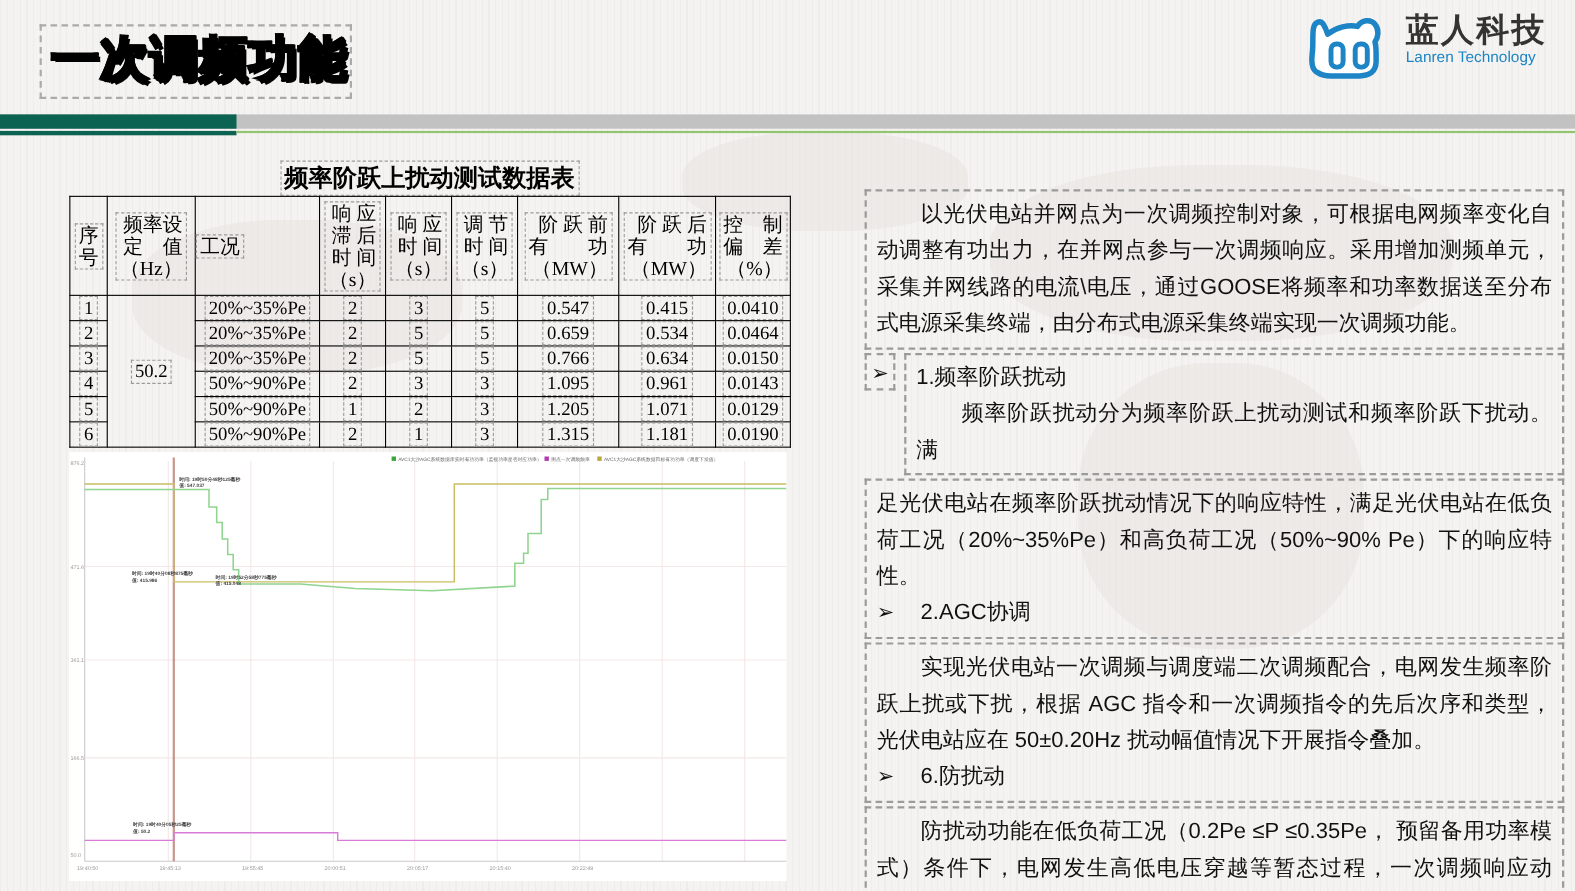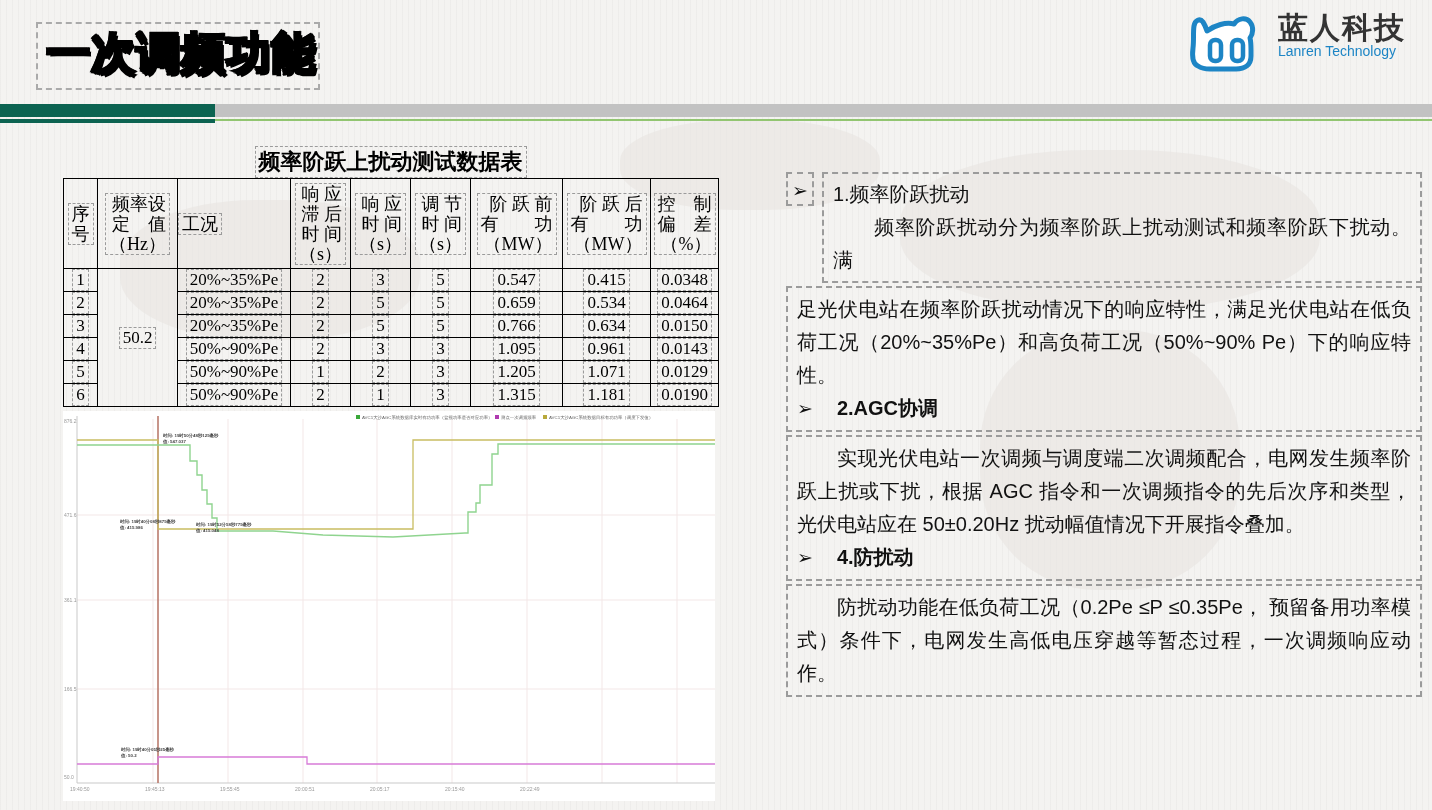--- a/index.html
+++ b/index.html
@@ -63,21 +63,21 @@
 
   
   .right { position:absolute; left:786px; top:172px; width:636px; color:#111;
            font-size:20px; line-height:33px; }
   .tblock { border:2px dashed #9b9b9b; padding:5px 9px; margin-bottom:3px; text-align:justify; }
   .tblock p.indent { text-indent:2em; }
   .brow { display:flex; align-items:flex-start; }
   .bullet { flex:0 0 auto; font-size:19px; margin-right:24px; }
   .bullet-standalone { border:2px dashed #9b9b9b; padding:0 4px; margin-right:8px; height:34px; }
   .s1-box { flex:1 1 auto; border:2px dashed #9b9b9b; padding:4px 9px; white-space:pre-line; text-align:justify; }
-  .section-title { font-weight:bold; }
+  .section-title { font-weight:normal; }
 </style>
 </head>
 <body>
 
 <div id="slide">
 
   <div class="blob" style="left:620px;top:120px;width:260px;height:90px;"></div>
   <div class="blob" style="left:900px;top:150px;width:420px;height:160px;"></div>
   <div class="blob" style="left:980px;top:330px;width:260px;height:260px;"></div>
   <div class="blob" style="left:120px;top:200px;width:300px;height:140px;"></div>
@@ -151,21 +151,21 @@
     </tr>
     <tr>
       <td><span class="ph">1</span></td>
       <td rowspan="6"><span class="ph">50.2</span></td>
       <td><span class="ph">20%~35%Pe</span></td>
       <td><span class="ph">2</span></td>
       <td><span class="ph">3</span></td>
       <td><span class="ph">5</span></td>
       <td><span class="ph">0.547</span></td>
       <td><span class="ph">0.415</span></td>
-      <td><span class="ph">0.0348</span></td>
+      <td><span class="ph">0.0410</span></td>
     </tr>
     <tr>
       <td><span class="ph">2</span></td>
       <td><span class="ph">20%~35%Pe</span></td>
       <td><span class="ph">2</span></td>
       <td><span class="ph">5</span></td>
       <td><span class="ph">5</span></td>
       <td><span class="ph">0.659</span></td>
       <td><span class="ph">0.534</span></td>
       <td><span class="ph">0.0464</span></td>
@@ -279,40 +279,43 @@
         <text x="133" y="115">时间: 19时52分58秒775毫秒</text>
         <text x="133" y="121">值: 415.048</text>
         <text x="58" y="340">时间: 19时40分05秒25毫秒</text>
         <text x="58" y="346">值: 50.2</text>
       </g>
     </svg>
   </div>
 
   <div class="right">
 
+    <div class="tblock">
+      <p class="indent">以光伏电站并网点为一次调频控制对象，可根据电网频率变化自动调整有功出力，在并网点参与一次调频响应。采用增加测频单元，采集并网线路的电流\电压，通过GOOSE将频率和功率数据送至分布式电源采集终端，由分布式电源采集终端实现一次调频功能。</p>
+    </div>
 
     <div class="brow" style="margin-bottom:3px;">
       <span class="bullet bullet-standalone">➢</span>
       <div class="s1-box">1.频率阶跃扰动
 　　频率阶跃扰动分为频率阶跃上扰动测试和频率阶跃下扰动。满</div>
     </div>
 
     <div class="tblock">
       <p>足光伏电站在频率阶跃扰动情况下的响应特性，满足光伏电站在低负荷工况（20%~35%Pe）和高负荷工况（50%~90% Pe）下的响应特性。</p>
       <div class="brow">
         <span class="bullet">➢</span>
         <span class="section-title">2.AGC协调</span>
       </div>
     </div>
 
     <div class="tblock">
       <p class="indent">实现光伏电站一次调频与调度端二次调频配合，电网发生频率阶跃上扰或下扰，根据 AGC 指令和一次调频指令的先后次序和类型，光伏电站应在 50±0.20Hz 扰动幅值情况下开展指令叠加。</p>
       <div class="brow">
         <span class="bullet">➢</span>
-        <span class="section-title">4.防扰动</span>
+        <span class="section-title">6.防扰动</span>
       </div>
     </div>
 
     <div class="tblock">
       <p class="indent">防扰动功能在低负荷工况（0.2Pe ≤P ≤0.35Pe， 预留备用功率模式）条件下，电网发生高低电压穿越等暂态过程，一次调频响应动作。</p>
     </div>
 
   </div>
 </div>
 

